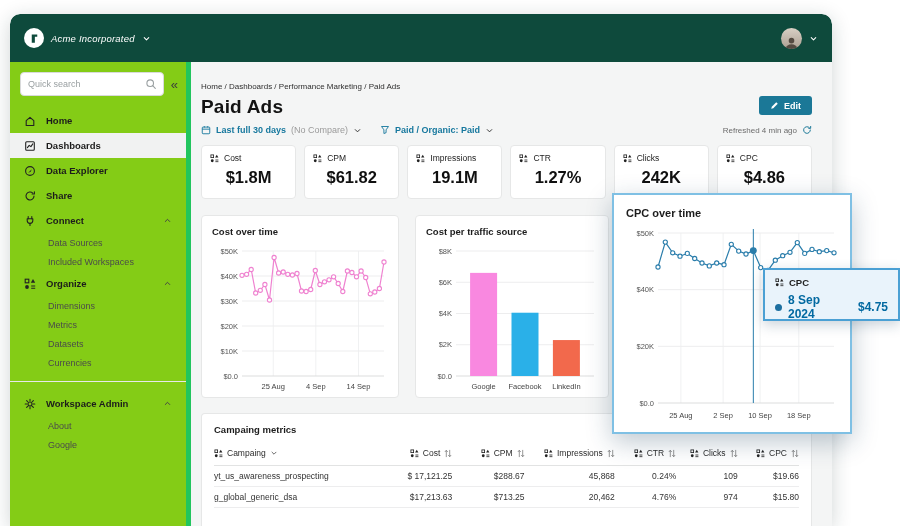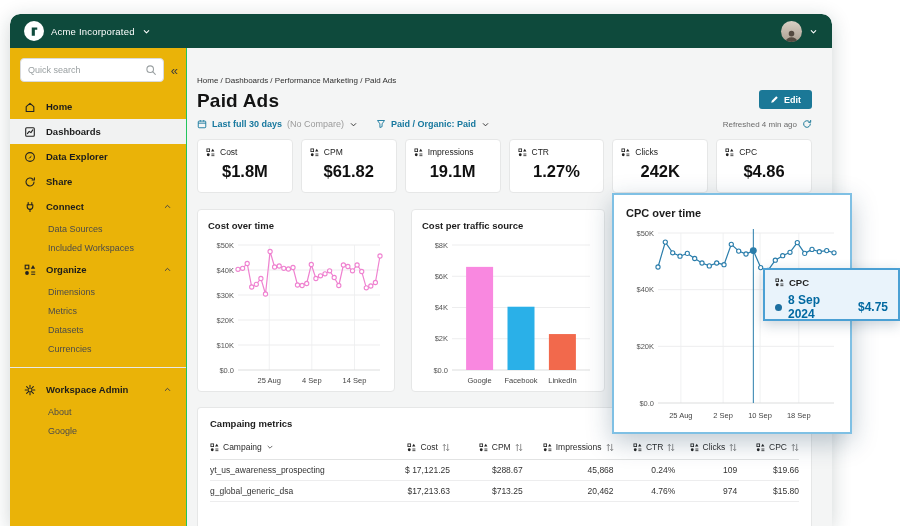--- a/index.html
+++ b/index.html
@@ -3,43 +3,43 @@
 <meta charset="utf-8">
 <style>
   html,body{margin:0;padding:0;background:#fff;}
   .stage{position:relative;width:900px;height:526px;background:#fff;overflow:hidden;
          font-family:"Liberation Sans",sans-serif;-webkit-font-smoothing:antialiased;}
   
   .app-window{position:absolute;left:10px;top:14px;width:822px;height:512px;
     border-radius:10px 10px 0 0;box-shadow:0 4px 20px rgba(20,45,45,.20);
     background:#f4f5f5;overflow:hidden;display:flex;flex-direction:column;}
   .topbar{height:34px;background:#0e4a3c;display:flex;align-items:center;justify-content:space-between;
-    padding:0 14px;flex:none;border-radius:10px 10px 0 0;}
+    padding:7px 14px;flex:none;border-radius:10px 10px 0 0;font-style:italic;}
   .topbar-left,.topbar-right{display:flex;align-items:center;gap:7px;}
   .logo{width:20px;height:20px;border-radius:50%;background:#fff;display:flex;align-items:center;justify-content:center;}
   .org{color:#fff;font-size:9.5px;font-weight:500;letter-spacing:.2px;}
   .avatar{width:21px;height:21px;border-radius:50%;background:linear-gradient(#d9d0c5,#ab9f92);overflow:hidden;display:flex;align-items:flex-end;justify-content:center;}
   .app-body{flex:1;display:flex;min-height:0;}
   
-  .sidebar{width:176px;background:#eab308;border-right:1px solid #22c55e;padding-top:10px;flex:none;overflow:hidden;}
+  .sidebar{width:176px;background:#84cc16;border-right:5px solid #22c55e;padding-top:10px;flex:none;overflow:hidden;}
   .search-row{display:flex;align-items:center;gap:7px;padding:0 10px;margin-bottom:12px;}
   .search-box{flex:1;position:relative;height:22px;border:1px solid #d9dadb;border-radius:4px;background:#fff;}
   .search-box input{border:none;outline:none;width:calc(100% - 24px);height:100%;padding:0 0 0 7px;
     font-size:9px;color:#333;font-family:"Liberation Sans",sans-serif;background:transparent;}
   .search-box input::placeholder{color:#9aa0a2;}
   .search-box .sicon{position:absolute;right:6px;top:4.5px;}
   .collapse{color:#3c3c3c;font-size:13px;line-height:1;cursor:pointer;letter-spacing:-2px;}
   .nav-item{display:flex;align-items:center;gap:10px;padding:0 14px;height:25px;font-size:9.5px;
     font-weight:600;color:#1c1c1c;cursor:pointer;}
   .nav-item.active{background:#f1f2f2;}
   .nav-item .grow{flex:1;}
   .nav-sub{display:flex;align-items:center;padding:0 14px 0 38px;height:19px;font-size:9px;color:#4b4b4b;cursor:pointer;}
   .nav-div{height:1px;background:#e7e8e8;margin:9px 0;}
   
-  .main{flex:1;padding:24px 20px 0 10px;min-width:0;display:flex;flex-direction:column;}
+  .main{flex:1;padding:16px 20px 0 10px;min-width:0;display:flex;flex-direction:column;}
   .breadcrumb{font-size:8px;color:#2e2e2e;margin-top:4px;}
   .title-row{display:flex;justify-content:space-between;align-items:flex-start;margin-top:5px;}
   .page-title{margin:0;font-size:19px;font-weight:700;color:#131313;letter-spacing:.2px;}
   .edit-btn{background:#1b7897;color:#fff;border:none;border-radius:3px;height:19px;padding:0 11px;
     font-size:9px;font-weight:600;display:flex;gap:5px;align-items:center;cursor:pointer;
     font-family:"Liberation Sans",sans-serif;}
   .filter-row{display:flex;justify-content:space-between;align-items:center;margin-top:7px;}
   .filters{display:flex;gap:18px;align-items:center;}
   .filter{display:flex;gap:5px;align-items:center;font-size:9px;color:#17789e;font-weight:700;cursor:pointer;}
   .filter .muted{color:#9b9b9b;font-weight:400;}

